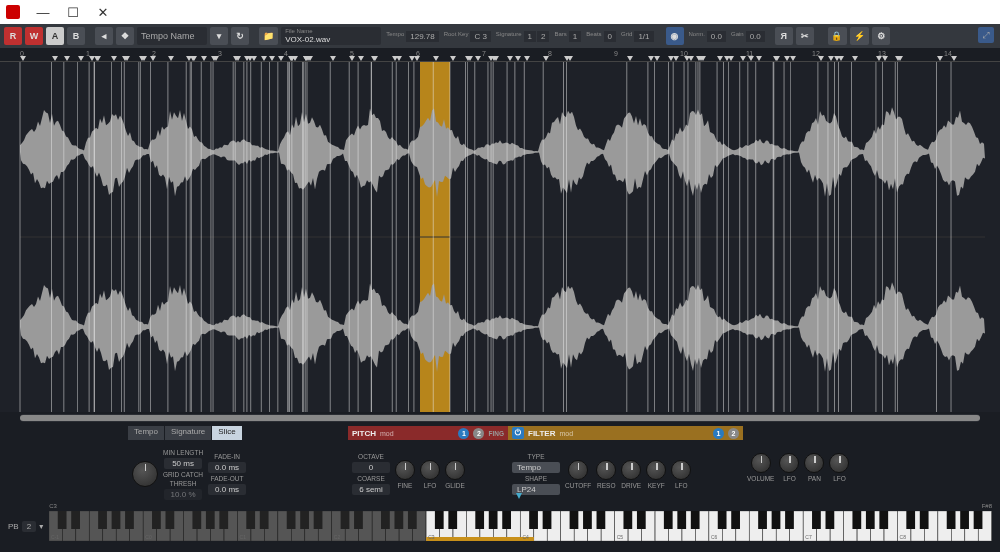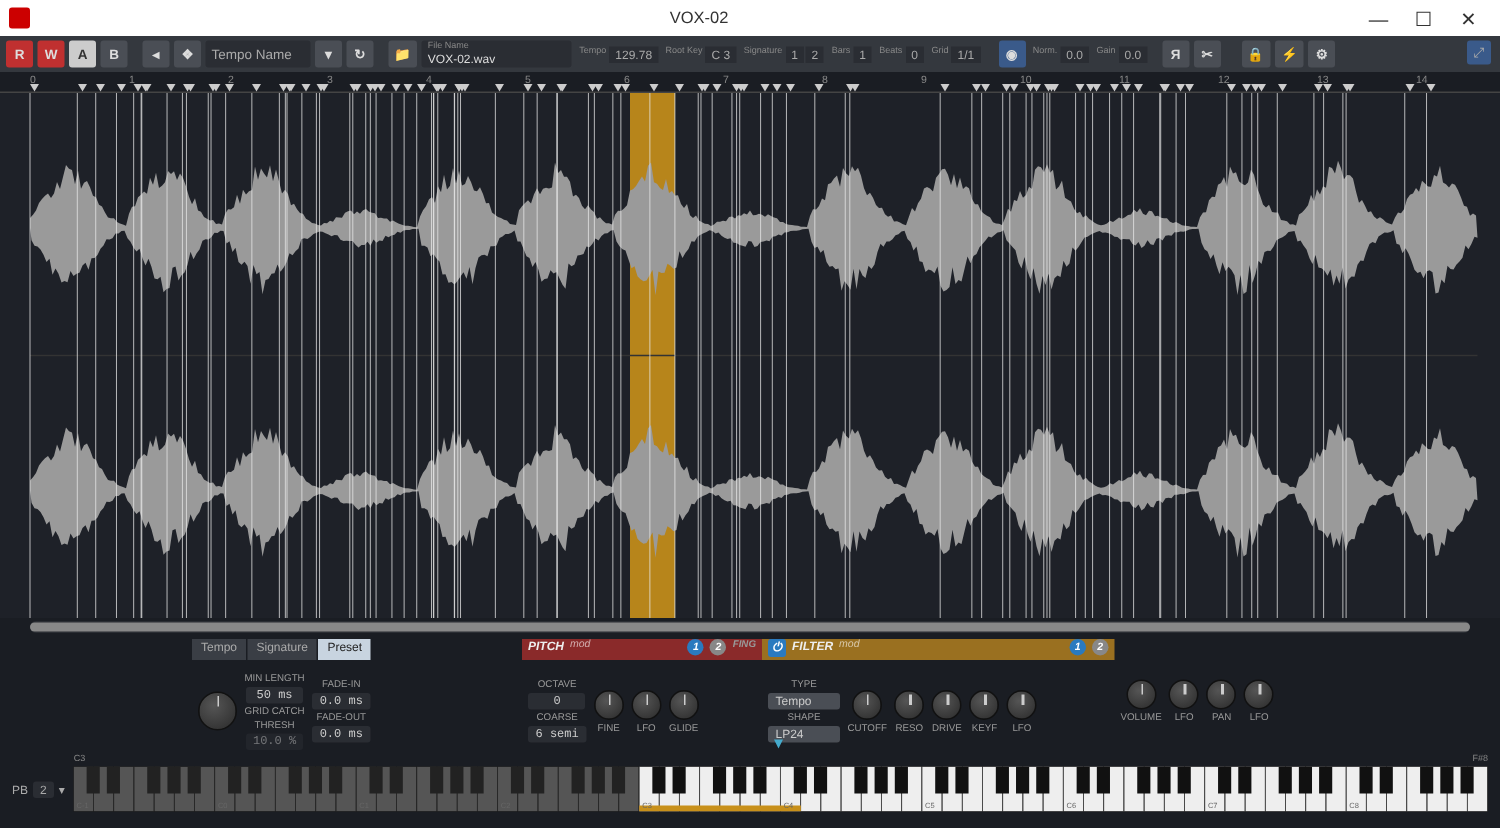--- a/index.html
+++ b/index.html
@@ -32,30 +32,30 @@
 .wave-svg { width: 100%; height: 100%; }
 .slice-line { stroke: #e8e8e8; stroke-width: 0.6; opacity: 0.85; }
 .wave-path { fill: #9a9a9a; }
 .sel-region { fill: #c8901a; opacity: 0.9; }
 .scrollbar { height: 8px; background: #2a2d33; margin: 2px 20px 4px; border-radius: 4px; position: relative; }
 .scrollbar::after { content: ''; position: absolute; left: 0; right: 0; top: 1px; bottom: 1px; background: #888; border-radius: 3px; }
 
 .panels { height: 82px; display: flex; padding: 0 8px; gap: 0; }
 .panel-spacer { width: 120px; }
 .panel { display: flex; flex-direction: column; }
-.panel-hdr { height: 14px; display: flex; padding: 0 4px; font-size: 8px; font-weight: bold; gap: 4px; font-style: italic; }
+.panel-hdr { height: 14px; display: flex; align-items: center; padding: 0 4px; font-size: 8px; font-weight: bold; gap: 4px; }
 .panel-hdr .mod { font-size: 7px; font-weight: normal; color: rgba(255,255,255,0.6); }
 .panel-body { flex: 1; display: flex; align-items: center; padding: 2px 4px; gap: 5px; }
 .tab-row { display: flex; gap: 1px; height: 14px; }
 .tab { background: #3a3e45; padding: 1px 6px; font-size: 8px; cursor: pointer; }
 .tab.active { background: #c8d4e0; color: #222; }
 
 .ctrl-col { display: flex; flex-direction: column; gap: 2px; align-items: center; }
 .ctrl-lbl { font-size: 6.5px; color: #999; text-align: center; }
-.ctrl-val { background: #2a2d33; color: #ccc; font-size: 8px; padding: 1px 5px; border-radius: 2px; min-width: 38px; text-align: center; font-family: Liberation Mono, monospace; }
+.ctrl-val { background: #2a2d33; color: #ccc; font-size: 8px; padding: 1px 5px; border-radius: 2px; min-width: 38px; text-align: center; }
 .ctrl-sel { background: #4a4e55; color: #ccc; font-size: 8px; padding: 1px 5px; border-radius: 2px; min-width: 48px; text-align: left; }
 .knob { width: 20px; height: 20px; border-radius: 50%; background: radial-gradient(circle at 40% 35%, #555, #2a2a2a); border: 1px solid #111; position: relative; }
 .knob::after { content: ''; position: absolute; left: 49%; top: 2px; width: 1.5px; height: 7px; background: #ccc; transform-origin: 50% 8px; }
 .num-badge { width: 11px; height: 11px; border-radius: 50%; display: inline-flex; align-items: center; justify-content: center; font-size: 7px; color: #fff; }
 .nb1 { background: #2a7abf; }
 .nb2 { background: #888; }
 .pwr-btn { width: 12px; height: 12px; border-radius: 2px; background: #2a7abf; color: #fff; display: flex; align-items: center; justify-content: center; font-size: 8px; }
 .p-pitch { width: 160px; } .p-pitch .panel-hdr { background: #8a2a2a; color: #eee; }
 .p-filter { width: 235px; } .p-filter .panel-hdr { background: #9a7020; color: #eee; }
 .p-amp { width: 200px; } .p-amp .panel-hdr { background: #5a7a2a; color: #eee; }
@@ -70,21 +70,20 @@
 .key-marker { position: absolute; top:-10px; width:6px; height:6px; }
 .key-marker::before { content:''; position:absolute; border-left:3px solid transparent; border-right:3px solid transparent; border-top:6px solid #4ac; }
 
 .corner-btn { position: absolute; right: 6px; width: 16px; height: 16px; background: #3a5a8a; border-radius: 2px; display: flex; align-items: center; justify-content: center; cursor: pointer; }
 </style>
 </head>
 <body>
 
 <div class="titlebar">
   <div class="logo"></div>
-  <div class="title">VOX-02</div>
   <div class="winbtn">—</div>
   <div class="winbtn">☐</div>
   <div class="winbtn">✕</div>
 </div>
 
 <div class="toolbar">
   <div class="tb-btn red">R</div>
   <div class="tb-btn red">W</div>
   <div class="tb-btn white">A</div>
   <div class="tb-btn">B</div>
@@ -373,21 +372,21 @@
 </div>
 <div class="scrollbar"></div>
 
 <div class="panels">
   <div class="panel-spacer"></div>
 
   <div class="panel p-slice" style="width:220px">
     <div class="tab-row">
       <div class="tab">Tempo</div>
       <div class="tab">Signature</div>
-      <div class="tab active">Preset</div>
+      <div class="tab active">Slice</div>
     </div>
     <div class="panel-body">
       <div class="ctrl-col">
         <div class="knob" style="width:26px;height:26px"></div>
       </div>
       <div class="ctrl-col">
         <span class="ctrl-lbl">MIN LENGTH</span>
         <div class="ctrl-val">50 ms</div>
         <span class="ctrl-lbl">GRID CATCH</span>
         <span class="ctrl-lbl">THRESH</span>

